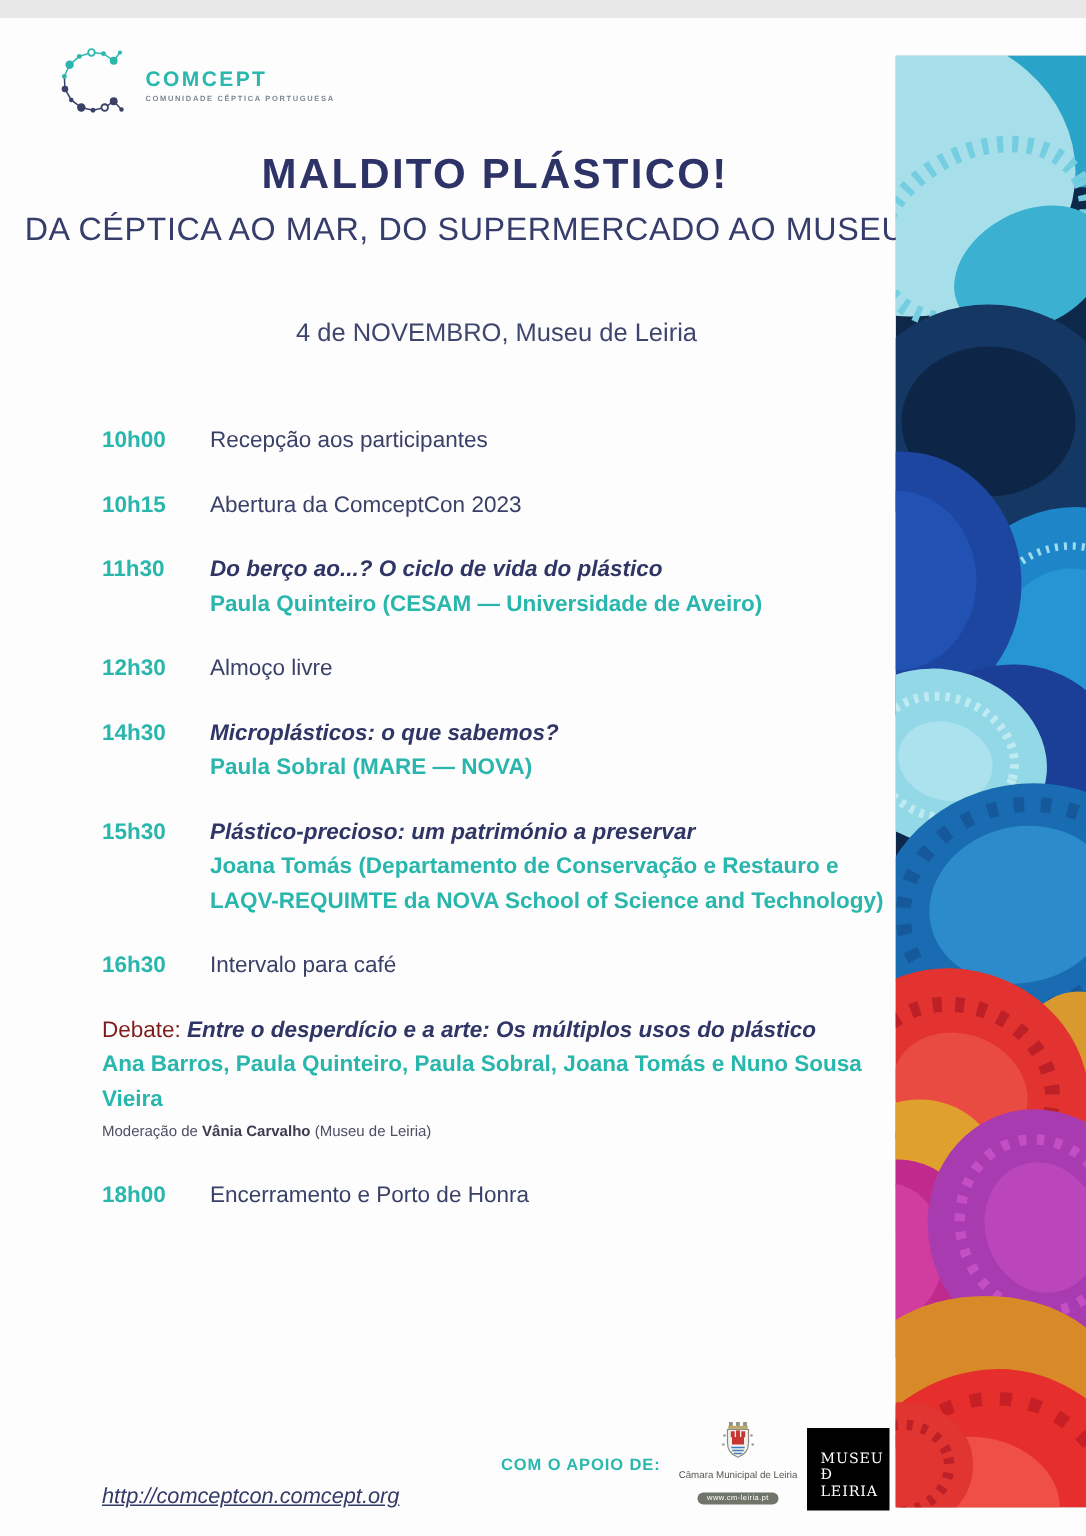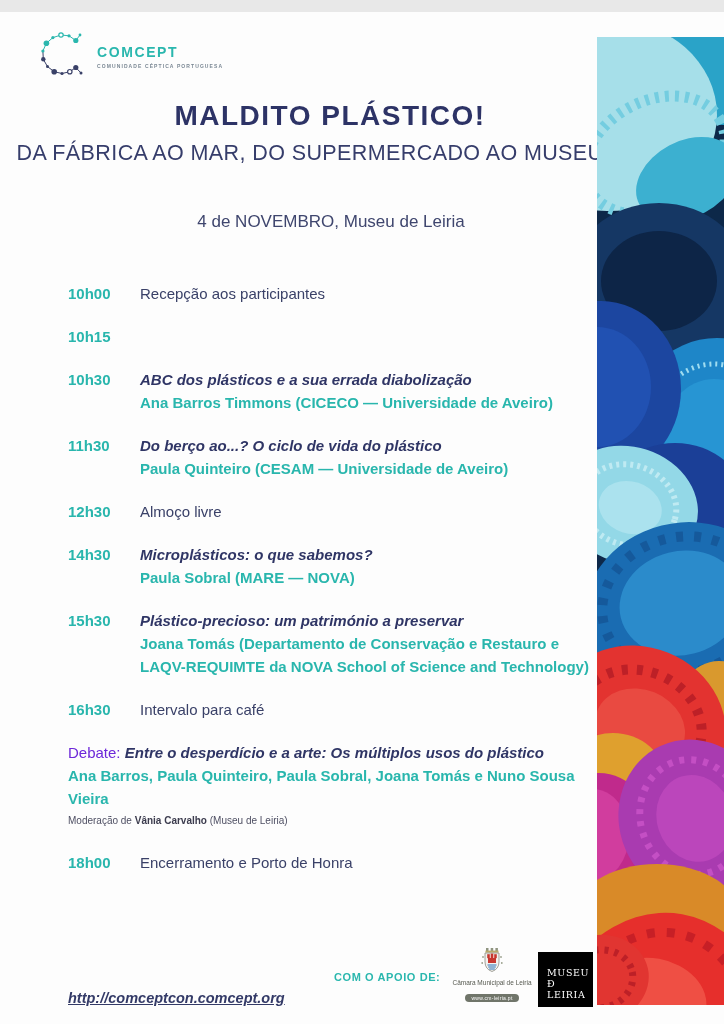--- a/index.html
+++ b/index.html
@@ -19,36 +19,36 @@
     font-size:21.5px;font-weight:400;letter-spacing:.4px;color:#363d6b;}
   .date-line{position:absolute;left:65px;top:200px;width:532px;text-align:center;
     font-size:17px;color:#3f466e;}
   
   .schedule{position:absolute;left:68px;top:270px;width:527px;}
   .row{display:flex;margin-bottom:20px;line-height:23px;font-size:15px;}
   .time{flex:0 0 72px;font-weight:700;color:#29b6ad;}
   .desc{flex:1;}
   .t-act{color:#3a4168;}
   .t-title{font-weight:700;font-style:italic;color:#2f3565;}
-  .t-title .plain{font-weight:400;font-style:normal;color:#6d28d9;}
+  .t-title .plain{font-weight:400;font-style:normal;color:#7f1d1d;}
   .t-speak{font-weight:700;color:#29b6ad;}
   .t-mod{font-size:10px;color:#4e4f63;line-height:21px;}
   .t-mod b{color:#3c3c4e;}
   
   .support{position:absolute;left:334px;top:959px;font-size:11px;font-weight:800;
     letter-spacing:.6px;color:#2ab7ae;}
   .camara{position:absolute;left:450px;top:936px;width:84px;text-align:center;}
   .camara .c-label{font-size:6.5px;color:#55584f;margin-top:1px;}
   .camara .c-pill{display:inline-block;margin-top:2px;background:#70756a;color:#fff;
     font-size:5px;letter-spacing:.3px;padding:1px 6px;border-radius:5px;}
   .museu{position:absolute;left:538px;top:940px;width:55px;height:55px;background:#000000;
     box-sizing:border-box;padding:15px 0 0 9px;}
   .museu span{display:block;color:#fff;font-family:"DejaVu Serif",serif;
     font-size:9.5px;line-height:11px;letter-spacing:.6px;}
-  .url{position:absolute;left:68px;top:978px;font-size:14.5px;font-weight:700;
+  .url{position:absolute;left:68px;top:978px;font-size:14.5px;font-weight:400;
     font-style:italic;color:#333a67;text-decoration:underline;}
   
   .strip{position:absolute;left:597px;top:25px;width:127px;height:968px;overflow:hidden;}
 </style>
 </head>
 <body>
 
 <div class="poster">
 
   <div class="logo-block">
@@ -72,41 +72,35 @@
         <circle cx="45" cy="45" r="1.5" fill="#3a4168"></circle>
       </svg>
     </span>
     <div class="logo-text">
       <div class="name">COMCEPT</div>
       <div class="tagline">COMUNIDADE CÉPTICA PORTUGUESA</div>
     </div>
   </div>
 
   <div class="title">MALDITO PLÁSTICO!</div>
-  <div class="subtitle">DA FÁBRICA AO MAR, DO SUPERMERCADO AO MUSEU</div>
+  <div class="subtitle">DA CÉPTICA AO MAR, DO SUPERMERCADO AO MUSEU</div>
   <div class="date-line">4 de NOVEMBRO, Museu de Leiria</div>
 
   <div class="schedule">
 
     <div class="row">
       <div class="time">10h00</div>
       <div class="desc t-act">Recepção aos participantes</div>
     </div>
 
     <div class="row">
       <div class="time">10h15</div>
-    </div>
-
-    <div class="row">
-      <div class="time">10h30</div>
-      <div class="desc">
-        <div class="t-title">ABC dos plásticos e a sua errada diabolização</div>
-        <div class="t-speak">Ana Barros Timmons (CICECO — Universidade de Aveiro)</div>
-      </div>
-    </div>
+      <div class="desc t-act">Abertura da ComceptCon 2023</div>
+    </div>
+
 
     <div class="row">
       <div class="time">11h30</div>
       <div class="desc">
         <div class="t-title">Do berço ao...? O ciclo de vida do plástico</div>
         <div class="t-speak">Paula Quinteiro (CESAM — Universidade de Aveiro)</div>
       </div>
     </div>
 
     <div class="row">

